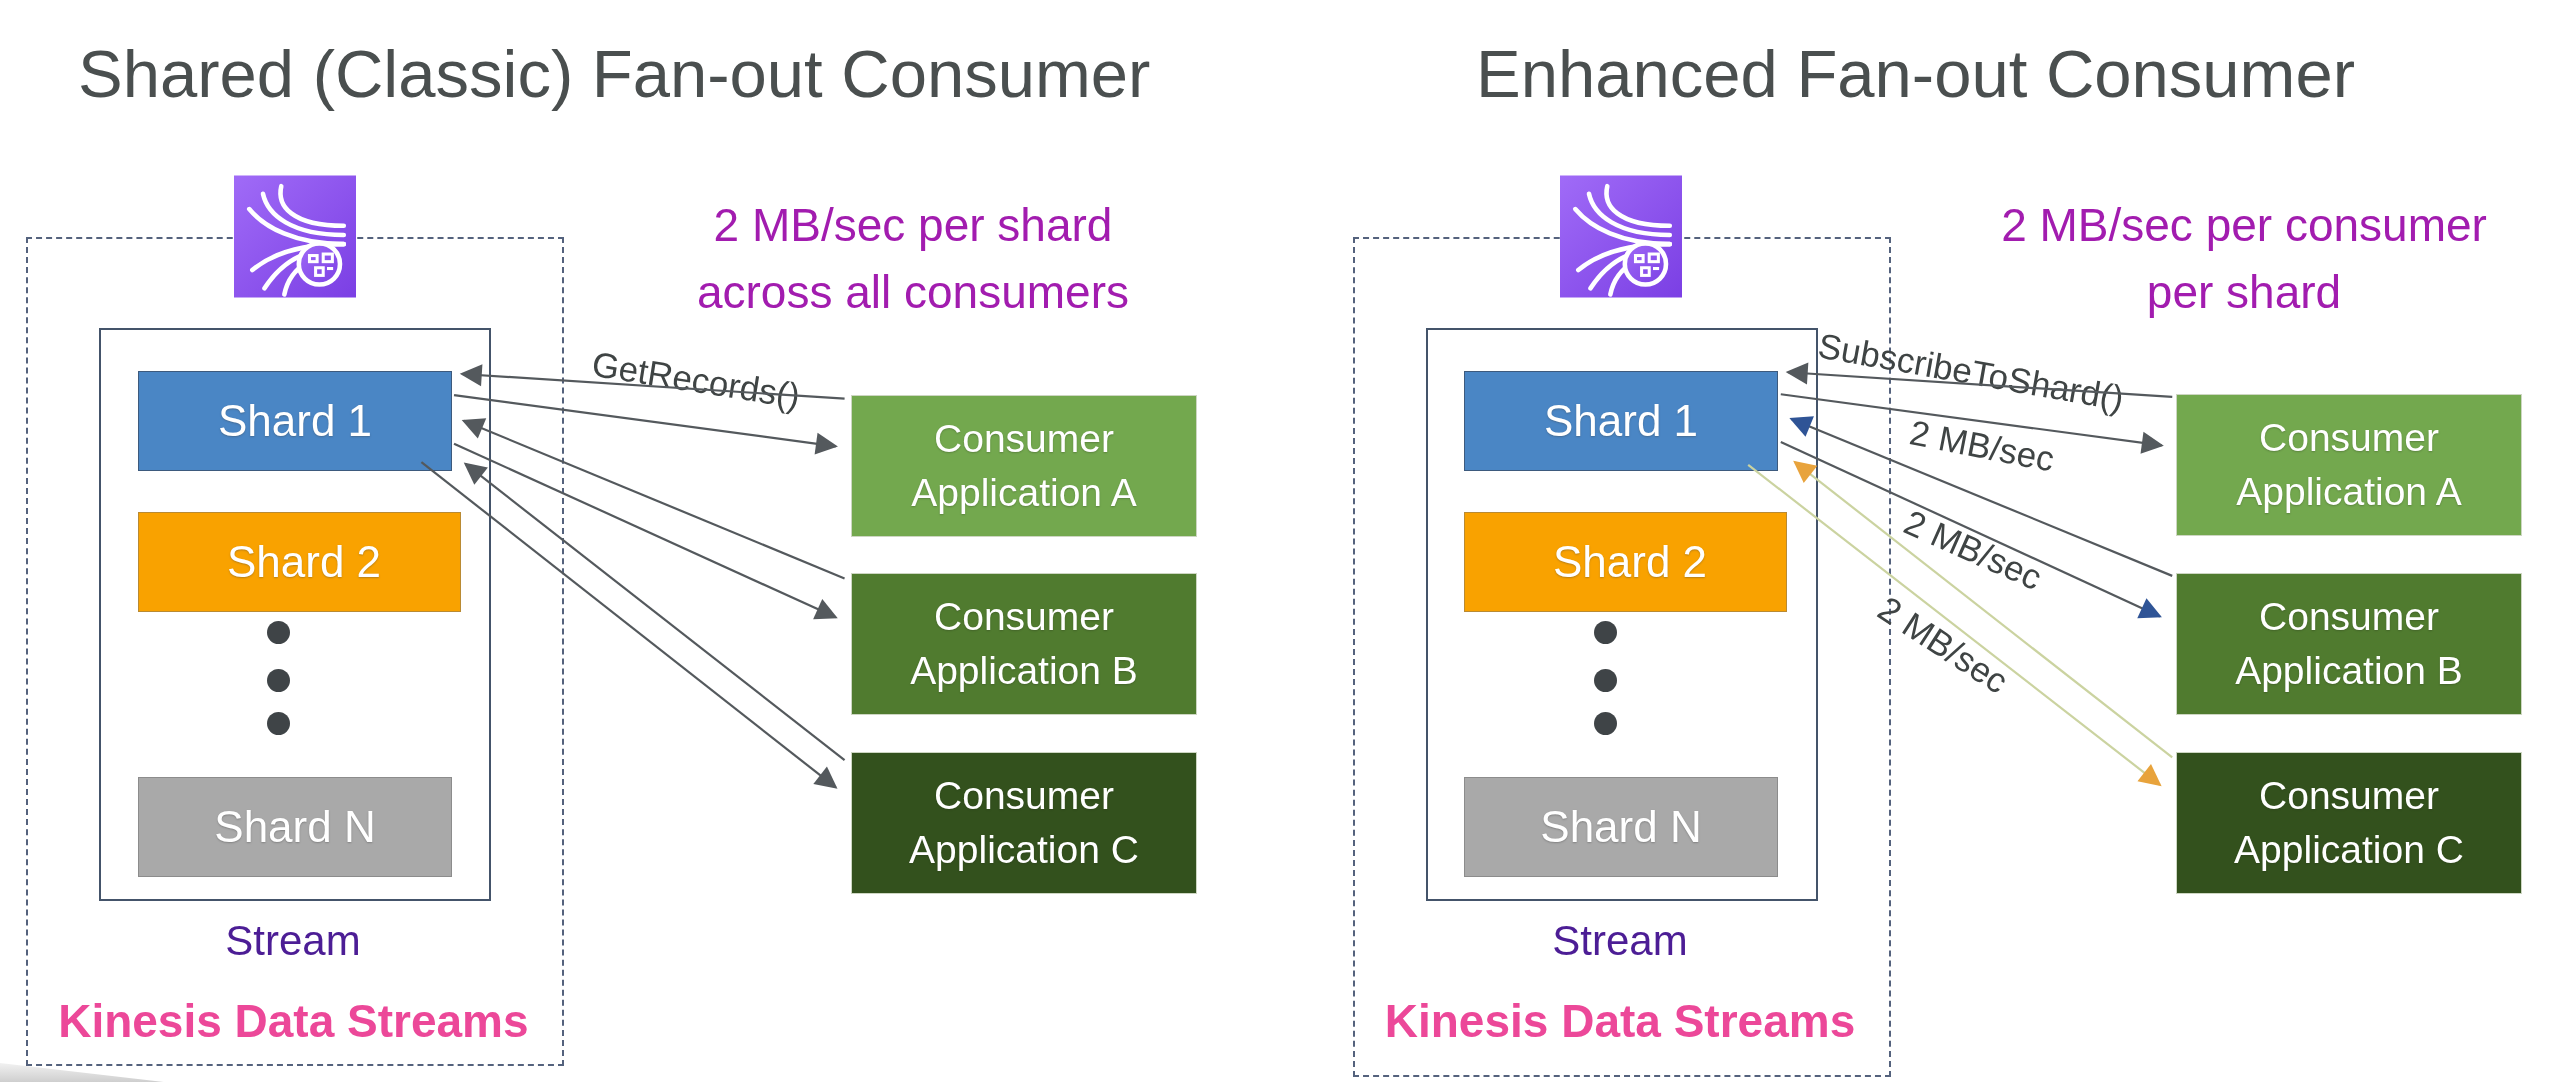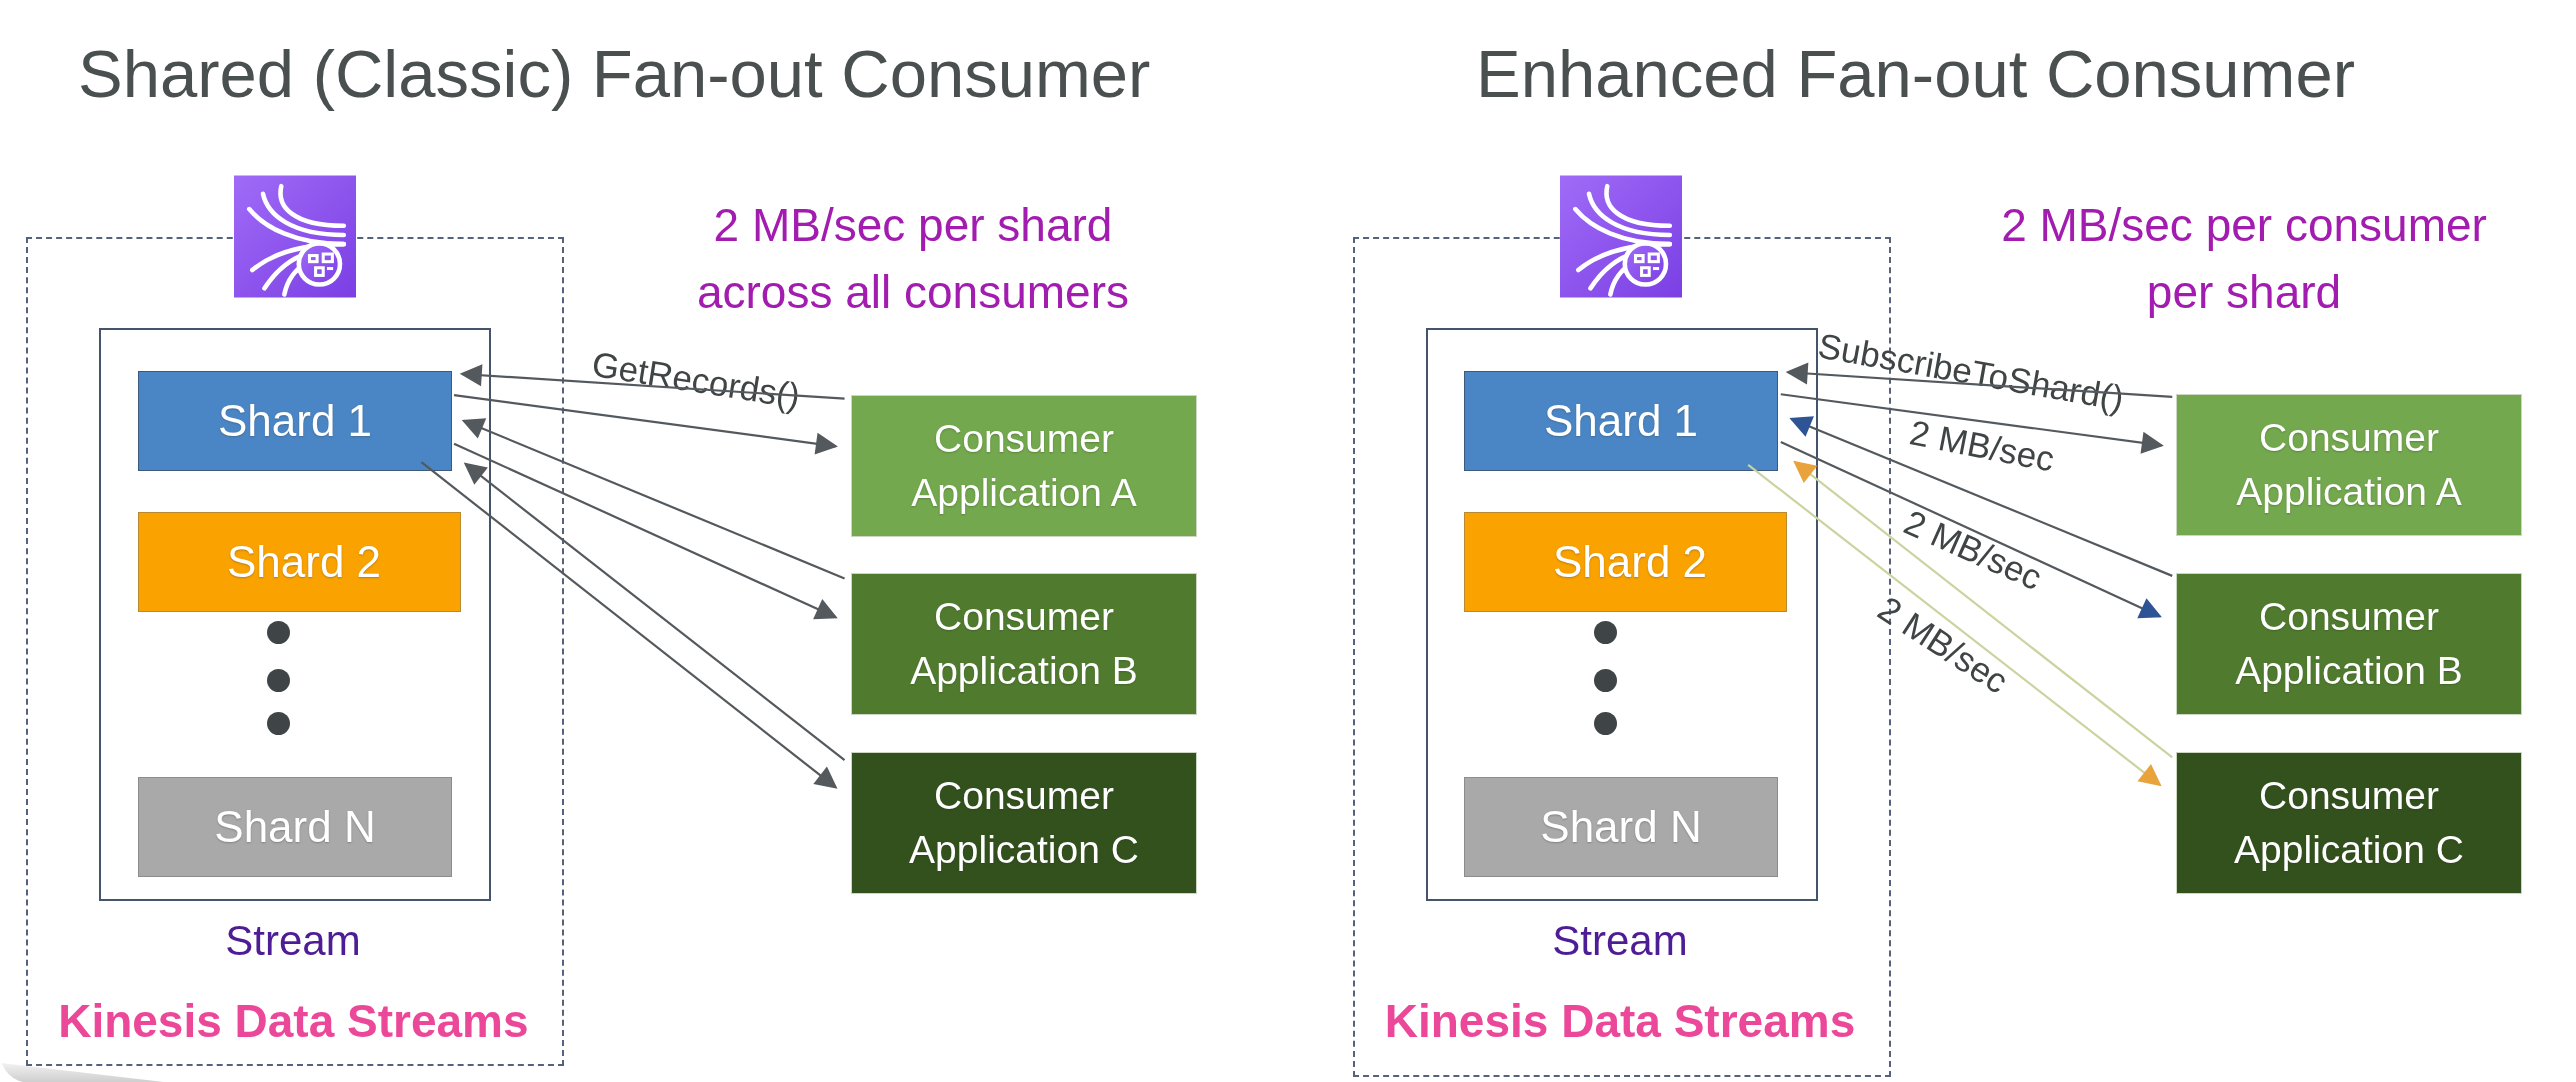--- a/index.html
+++ b/index.html
@@ -1,19 +1,18 @@
 <!DOCTYPE html>
 <html style="font-size:14px"><head>
 <meta charset="utf-8">
 <style>
   html,body{margin:0;padding:0;background:#ffffff;}
   #stage{
     position:relative;width:2576px;height:1083px;background:#ffffff;overflow:hidden;
     font-family:"Liberation Sans","DejaVu Sans",sans-serif;
-    border-radius:30px;
   }
   .panel-title{
     position:absolute;top:35px;font-size:67px;font-weight:500;color:#4A4F4F;
     letter-spacing:0px;white-space:nowrap;
   }
   .annotation{
     position:absolute;top:192px;width:582px;text-align:center;
     font-size:46px;line-height:1.45;color:#a21caf;
   }
   .dashed-box{

